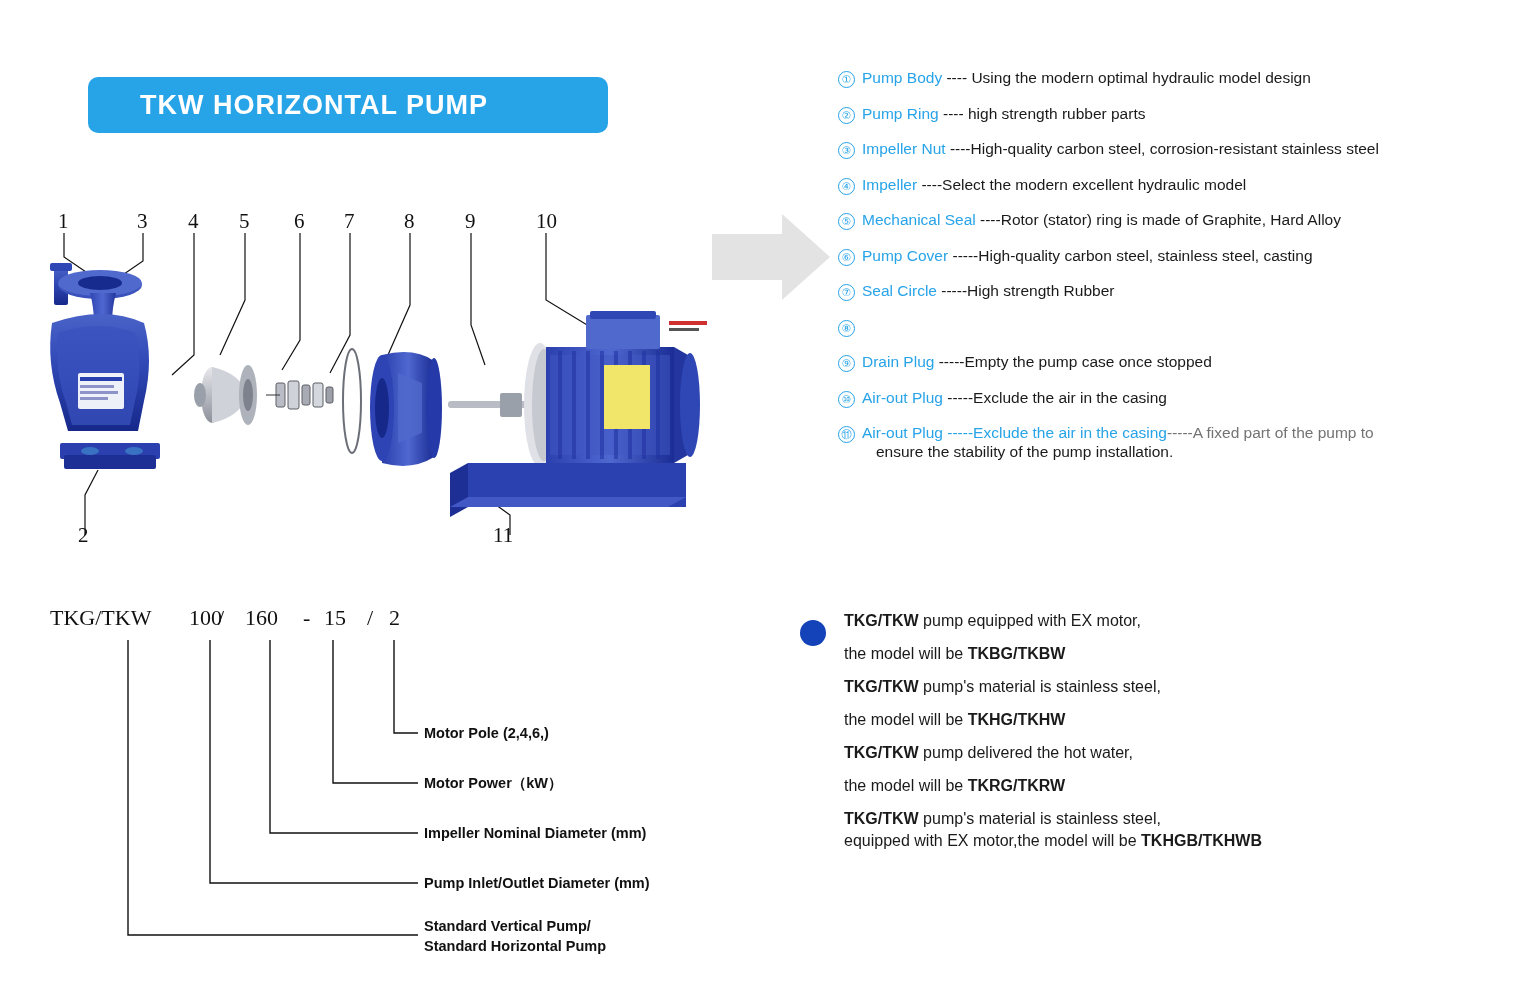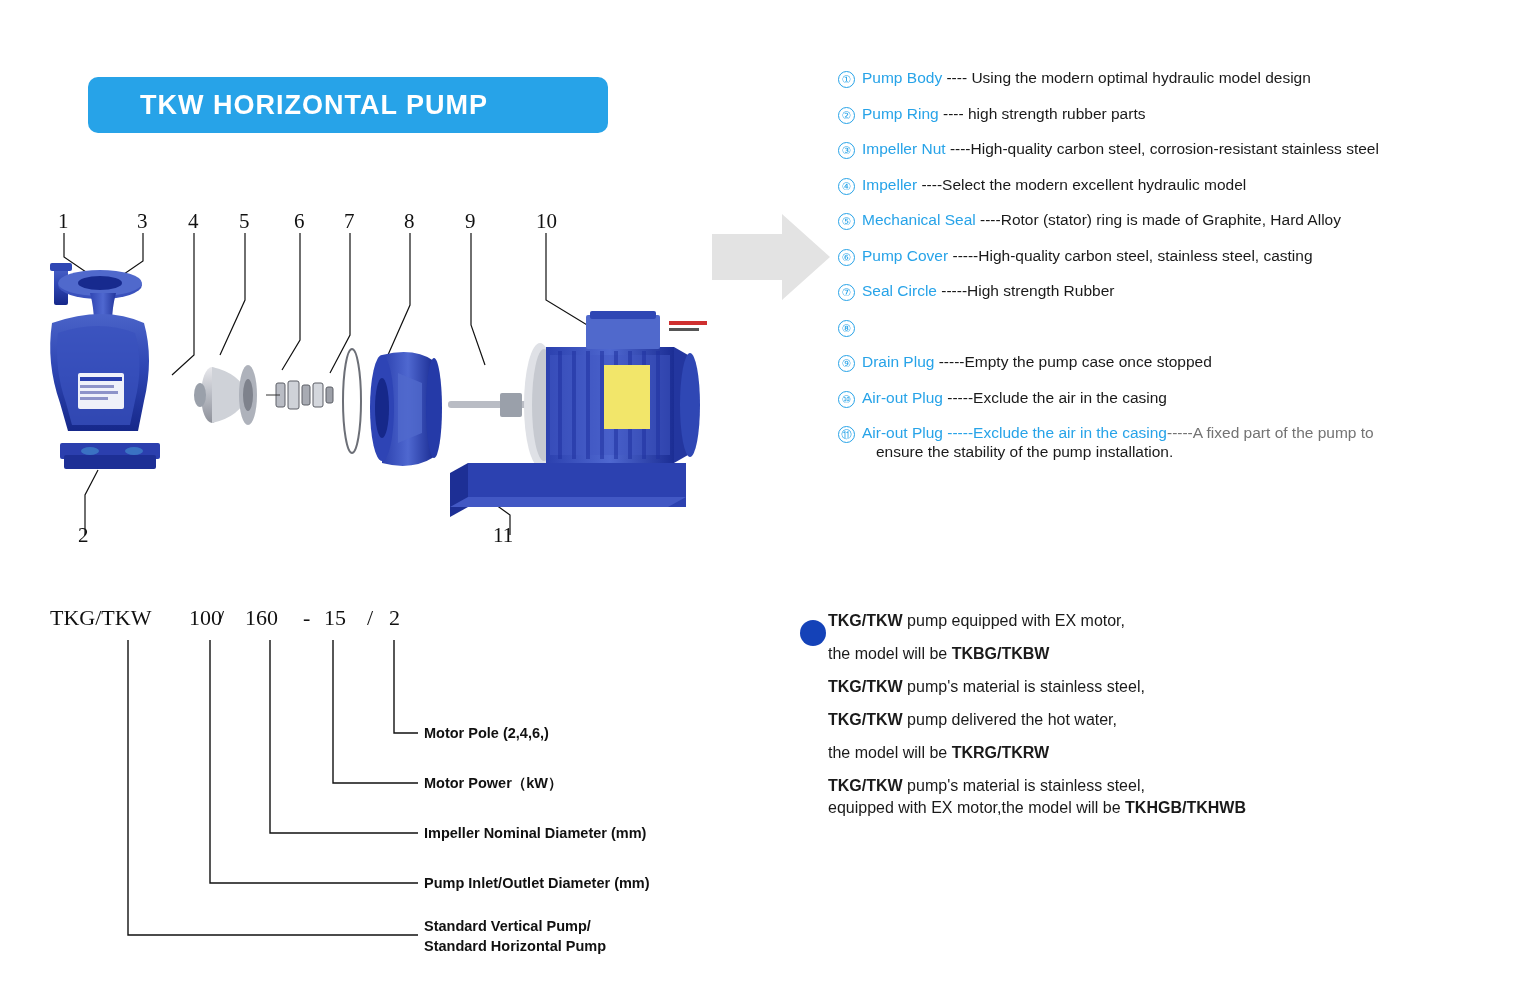--- a/index.html
+++ b/index.html
@@ -57,21 +57,21 @@
     position:absolute; font-family:"Liberation Sans", sans-serif; font-size:14.5px;
     font-weight:bold; color:#111; white-space:nowrap; line-height:1.35;text-align:center;
   }
 
   
   #notes { position:absolute; left:800px; top:612px; width:640px; }
   #notes .dot {
     position:absolute; left:0; top:8px; width:26px; height:26px; border-radius:50%;
     background:#1442b8;
   }
-  #notes .lines { margin-left:28px; }
+  #notes .lines { margin-left:44px; }
   .nline { font-size:16px; color:#1a1a1a; margin-bottom:15px; white-space:nowrap; }
   .nline .b { font-weight:bold; }
   .nline.tight { margin-bottom:4px; }
 </style>
 </head>
 <body>
 
 <div id="title-pill">
   <span class="txt">TKW HORIZONTAL PUMP</span>
 </div>
@@ -304,18 +304,19 @@
   <span class="lbl" style="left:394px; top:322px;">Standard Vertical Pump/</span>
   <span class="lbl" style="left:394px; top:342px;">Standard  Horizontal Pump</span>
 </div>
 
 <div id="notes">
   <span class="dot"></span>
   <div class="lines">
     <div class="nline"><span class="b">TKG/TKW</span><span> pump equipped with EX motor,</span></div>
     <div class="nline"><span>the model will be </span><span class="b">TKBG/TKBW</span></div>
     <div class="nline"><span class="b">TKG/TKW</span><span> pump's material is stainless steel,</span></div>
+    <div class="nline"><span>the model will be </span><span class="b">TKHG/TKHW</span></div>
     <div class="nline"><span class="b">TKG/TKW</span><span> pump delivered the hot water,</span></div>
     <div class="nline"><span>the model will be </span><span class="b">TKRG/TKRW</span></div>
     <div class="nline tight"><span class="b">TKG/TKW</span><span> pump's material is stainless steel,</span></div>
     <div class="nline"><span>equipped with EX motor,the model will be </span><span class="b">TKHGB/TKHWB</span></div>
   </div>
 </div>
 
 </body></html>

